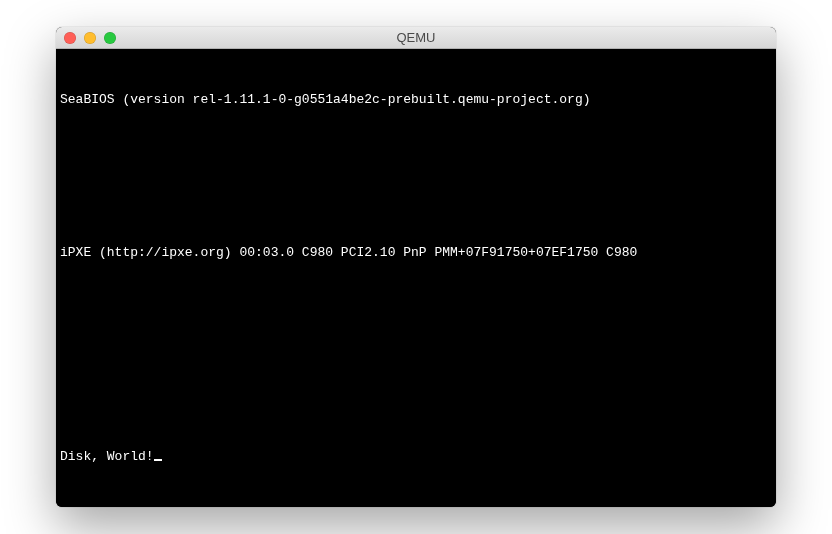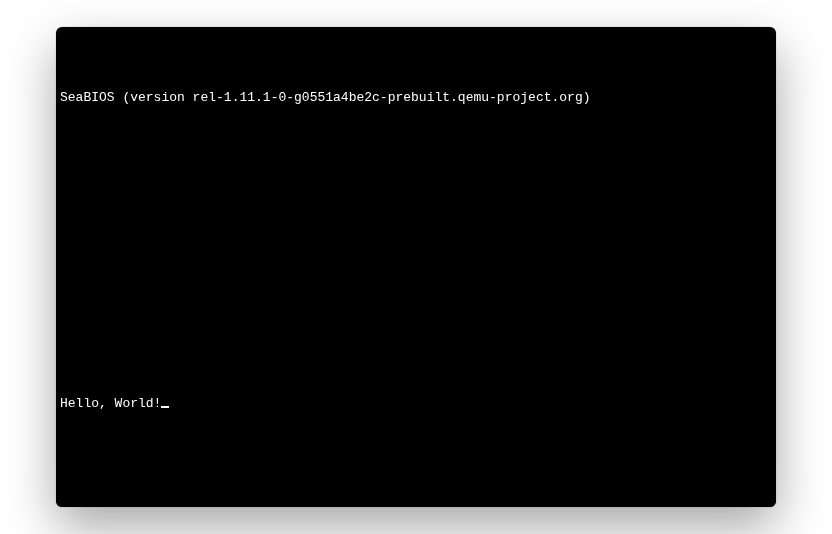--- a/index.html
+++ b/index.html
@@ -68,21 +68,20 @@
     .terminal {
       flex: 1;
       background: #000000;
       padding: 8px 4px;
       font-family: "Menlo", "Consolas", "Courier New", monospace;
       font-size: 13px;
       line-height: 17px;
       color: #ffffff;
       white-space: pre;
       overflow: hidden;
-      margin-top: 20px;
     }
     .terminal-line {
       min-height: 17px;
     }
     .cursor {
       display: inline-block;
       width: 8px;
       height: 2px;
       background: #ffffff;
       vertical-align: baseline;
@@ -90,22 +89,31 @@
       animation: blink 1s steps(1) infinite;
     }
     @keyframes blink {
       50% { opacity: 0; }
     }
   </style>
 </head>
 <body>
 
 <div class="window">
+  <div class="titlebar">
+    <div class="traffic-lights">
+      <div class="traffic-light traffic-close"></div>
+      <div class="traffic-light traffic-min"></div>
+      <div class="traffic-light traffic-max"></div>
+    </div>
+    <div class="window-title">QEMU</div>
+  </div>
   <div class="terminal">
     <div class="terminal-line">SeaBIOS (version rel-1.11.1-0-g0551a4be2c-prebuilt.qemu-project.org)</div>
     <div class="terminal-line"></div>
     <div class="terminal-line"></div>
+    <div class="terminal-line">iPXE (http://ipxe.org) 00:03.0 C980 PCI2.10 PnP PMM+07F91750+07EF1750 C980</div>
     <div class="terminal-line"></div>
     <div class="terminal-line"></div>
     <div class="terminal-line"></div>
-    <div class="terminal-line"><span>Hello, World!</span><span class="cursor"></span></div>
+    <div class="terminal-line"><span>Disk, World!</span><span class="cursor"></span></div>
   </div>
 </div>
 
 </body></html>

